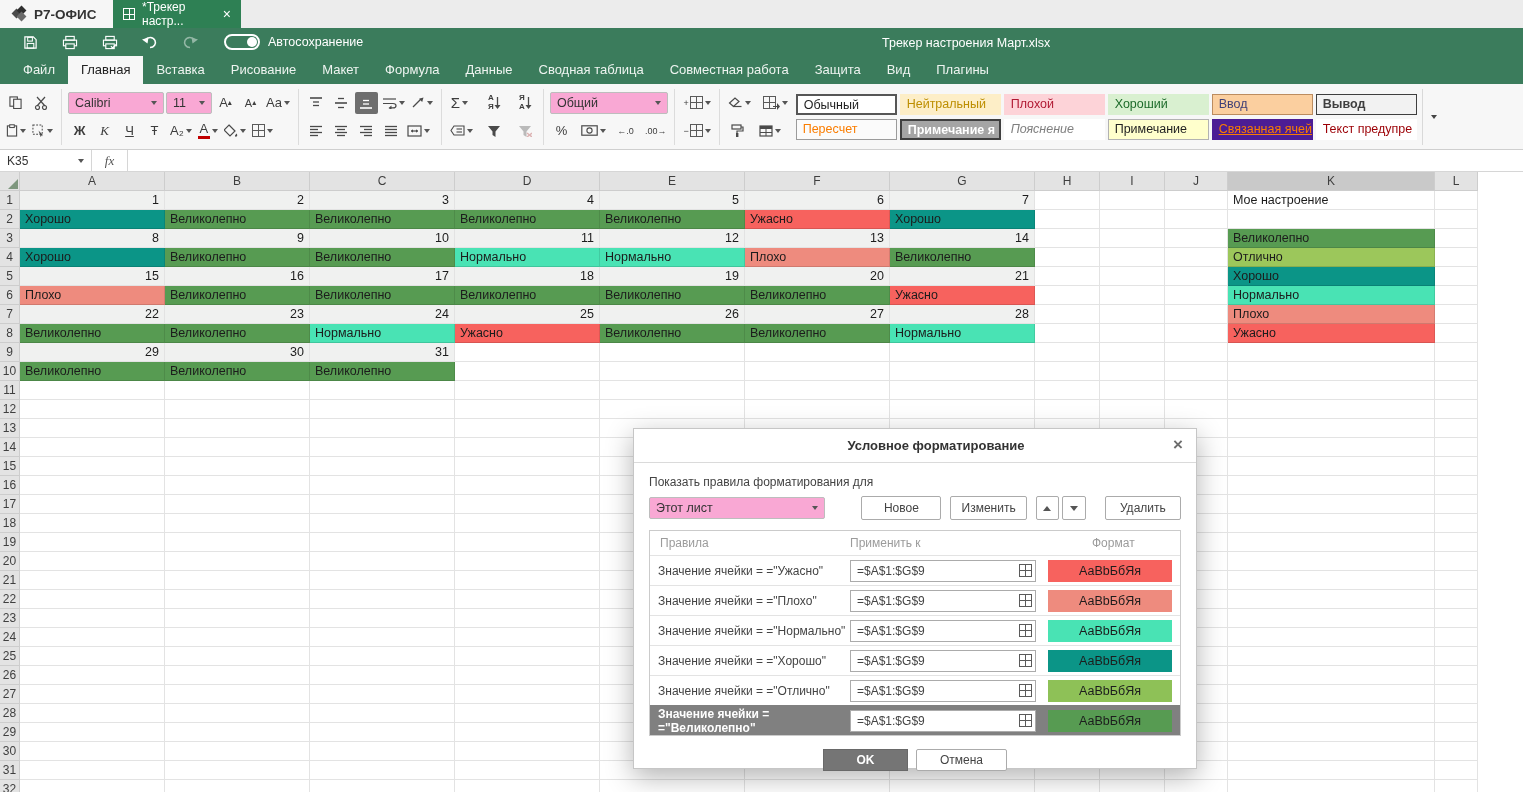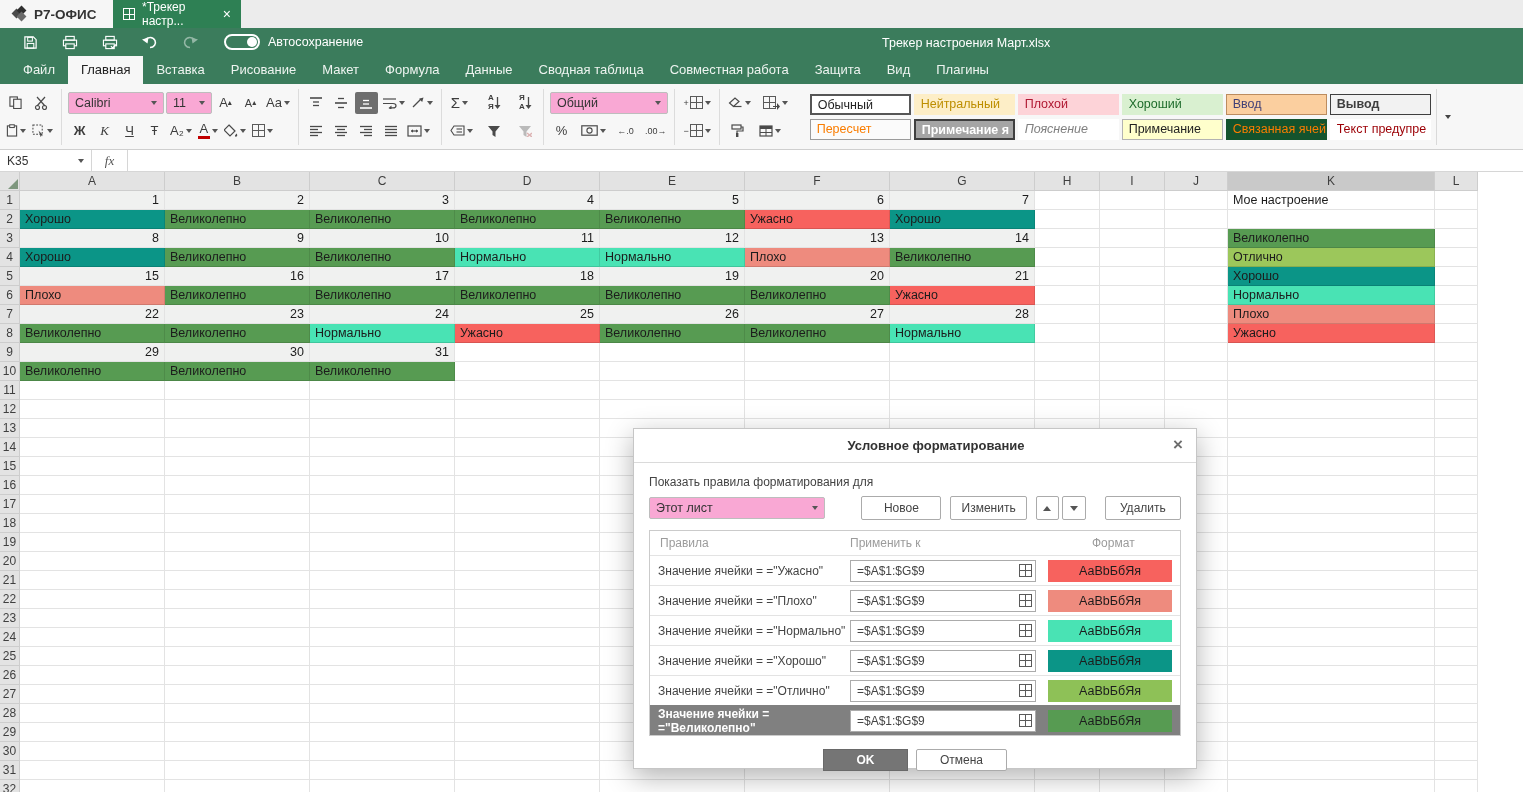--- a/index.html
+++ b/index.html
@@ -47,21 +47,21 @@
   .w-font { width:96px; } .w-size { width:46px; } .w-num { width:118px; }
   .bold-g { font-weight:bold; } .ital-g { font-style:italic; font-family:"Liberation Serif",serif; }
   .und-g { text-decoration:underline; }
   .color-a { display:flex; flex-direction:column; align-items:center; line-height:1; }
   .color-a .bar { width:12px; height:3px; background:#c00000; margin-top:1px; }
   .grid-ico { width:13px; height:13px; border:1px solid #5a5a5a; background:
       linear-gradient(#5a5a5a,#5a5a5a) 50% 0/1px 100% no-repeat,
       linear-gradient(#5a5a5a,#5a5a5a) 0 50%/100% 1px no-repeat; flex:none; }
   .mini { font-size:9px; letter-spacing:0; }
   .sort-letters { display:flex; flex-direction:column; font-size:8px; line-height:1.1; color:#3d3d3d; font-weight:bold; }
-  .styles-gallery { display:grid; grid-template-columns:repeat(6,101px); grid-auto-rows:21px; gap:4px 3px; margin-left:20px; }
+  .styles-gallery { display:grid; grid-template-columns:repeat(6,101px); grid-auto-rows:21px; gap:4px 3px; margin-left:6px; }
   .style-chip { line-height:19px; padding-left:6px; font-size:12.5px; white-space:nowrap; overflow:hidden; border:1px solid transparent; }
   .gallery-more { width:22px; height:56px; border-left:1px solid #d9d9d9; display:flex; align-items:center; justify-content:center; margin-left:5px; flex:none; }
 
   
   .workzone { position:absolute; top:150px; left:0; right:0; bottom:0; display:flex; }
   .sidestrip { width:45px; background:#f1f1f1; display:flex; flex-direction:column; align-items:center; padding-top:40px; gap:22px; flex:none; }
   .spell { font-size:8px; font-weight:bold; color:#555; text-align:center; line-height:1; }
   .sheetcol { flex:1; display:flex; flex-direction:column; overflow:hidden; }
   .formulabar { height:22px; background:#fff; border-bottom:1px solid #d6d6d6; display:flex; align-items:center; flex:none; }
   .namebox { width:92px; height:22px; display:flex; align-items:center; justify-content:space-between; padding:0 7px; font-size:12px; color:#333; border-right:1px solid #d6d6d6; }
@@ -491,21 +491,21 @@
         <div class="style-chip" style="background: rgb(255, 255, 255); color: rgb(31, 31, 31); border: 2px solid rgb(86, 86, 86);">Обычный</div>
         <div class="style-chip" style="background: rgb(253, 238, 199); color: rgb(189, 142, 0);">Нейтральный</div>
         <div class="style-chip" style="background: rgb(253, 211, 216); color: rgb(176, 24, 50);">Плохой</div>
         <div class="style-chip" style="background: rgb(217, 240, 208); color: rgb(29, 107, 42);">Хороший</div>
         <div class="style-chip" style="background: rgb(251, 207, 159); color: rgb(63, 63, 118); border: 1px solid rgb(188, 140, 95);">Ввод</div>
         <div class="style-chip" style="background: rgb(242, 242, 242); color: rgb(63, 63, 63); border: 1px solid rgb(63, 63, 63); font-weight: bold;">Вывод</div>
         <div class="style-chip" style="background: rgb(251, 251, 251); color: rgb(250, 125, 0); border: 1px solid rgb(155, 155, 155);">Пересчет</div>
         <div class="style-chip" style="background: rgb(165, 165, 165); color: rgb(255, 255, 255); border: 2px solid rgb(63, 63, 63); font-weight: bold;">Примечание я</div>
         <div class="style-chip" style="background: rgb(255, 255, 255); color: rgb(127, 127, 127); font-style: italic;">Пояснение</div>
         <div class="style-chip" style="background: rgb(255, 255, 204); color: rgb(31, 31, 31); border: 1px solid rgb(178, 178, 178);">Примечание</div>
-        <div class="style-chip" style="background: #14532d; color: rgb(250, 125, 0); ">Связанная ячей</div>
+        <div class="style-chip" style="background: #4c1d95; color: rgb(250, 125, 0); text-decoration: underline;">Связанная ячей</div>
         <div class="style-chip" style="background: rgb(255, 255, 255); color: rgb(156, 0, 6);">Текст предупре</div>
       </div>
     <div class="gallery-more">
         <span class="caret" style="border-top-color:#444"></span>
       </div>
   </div>
 
   <div class="workzone">
     <div class="sheetcol">
       <div class="formulabar">

